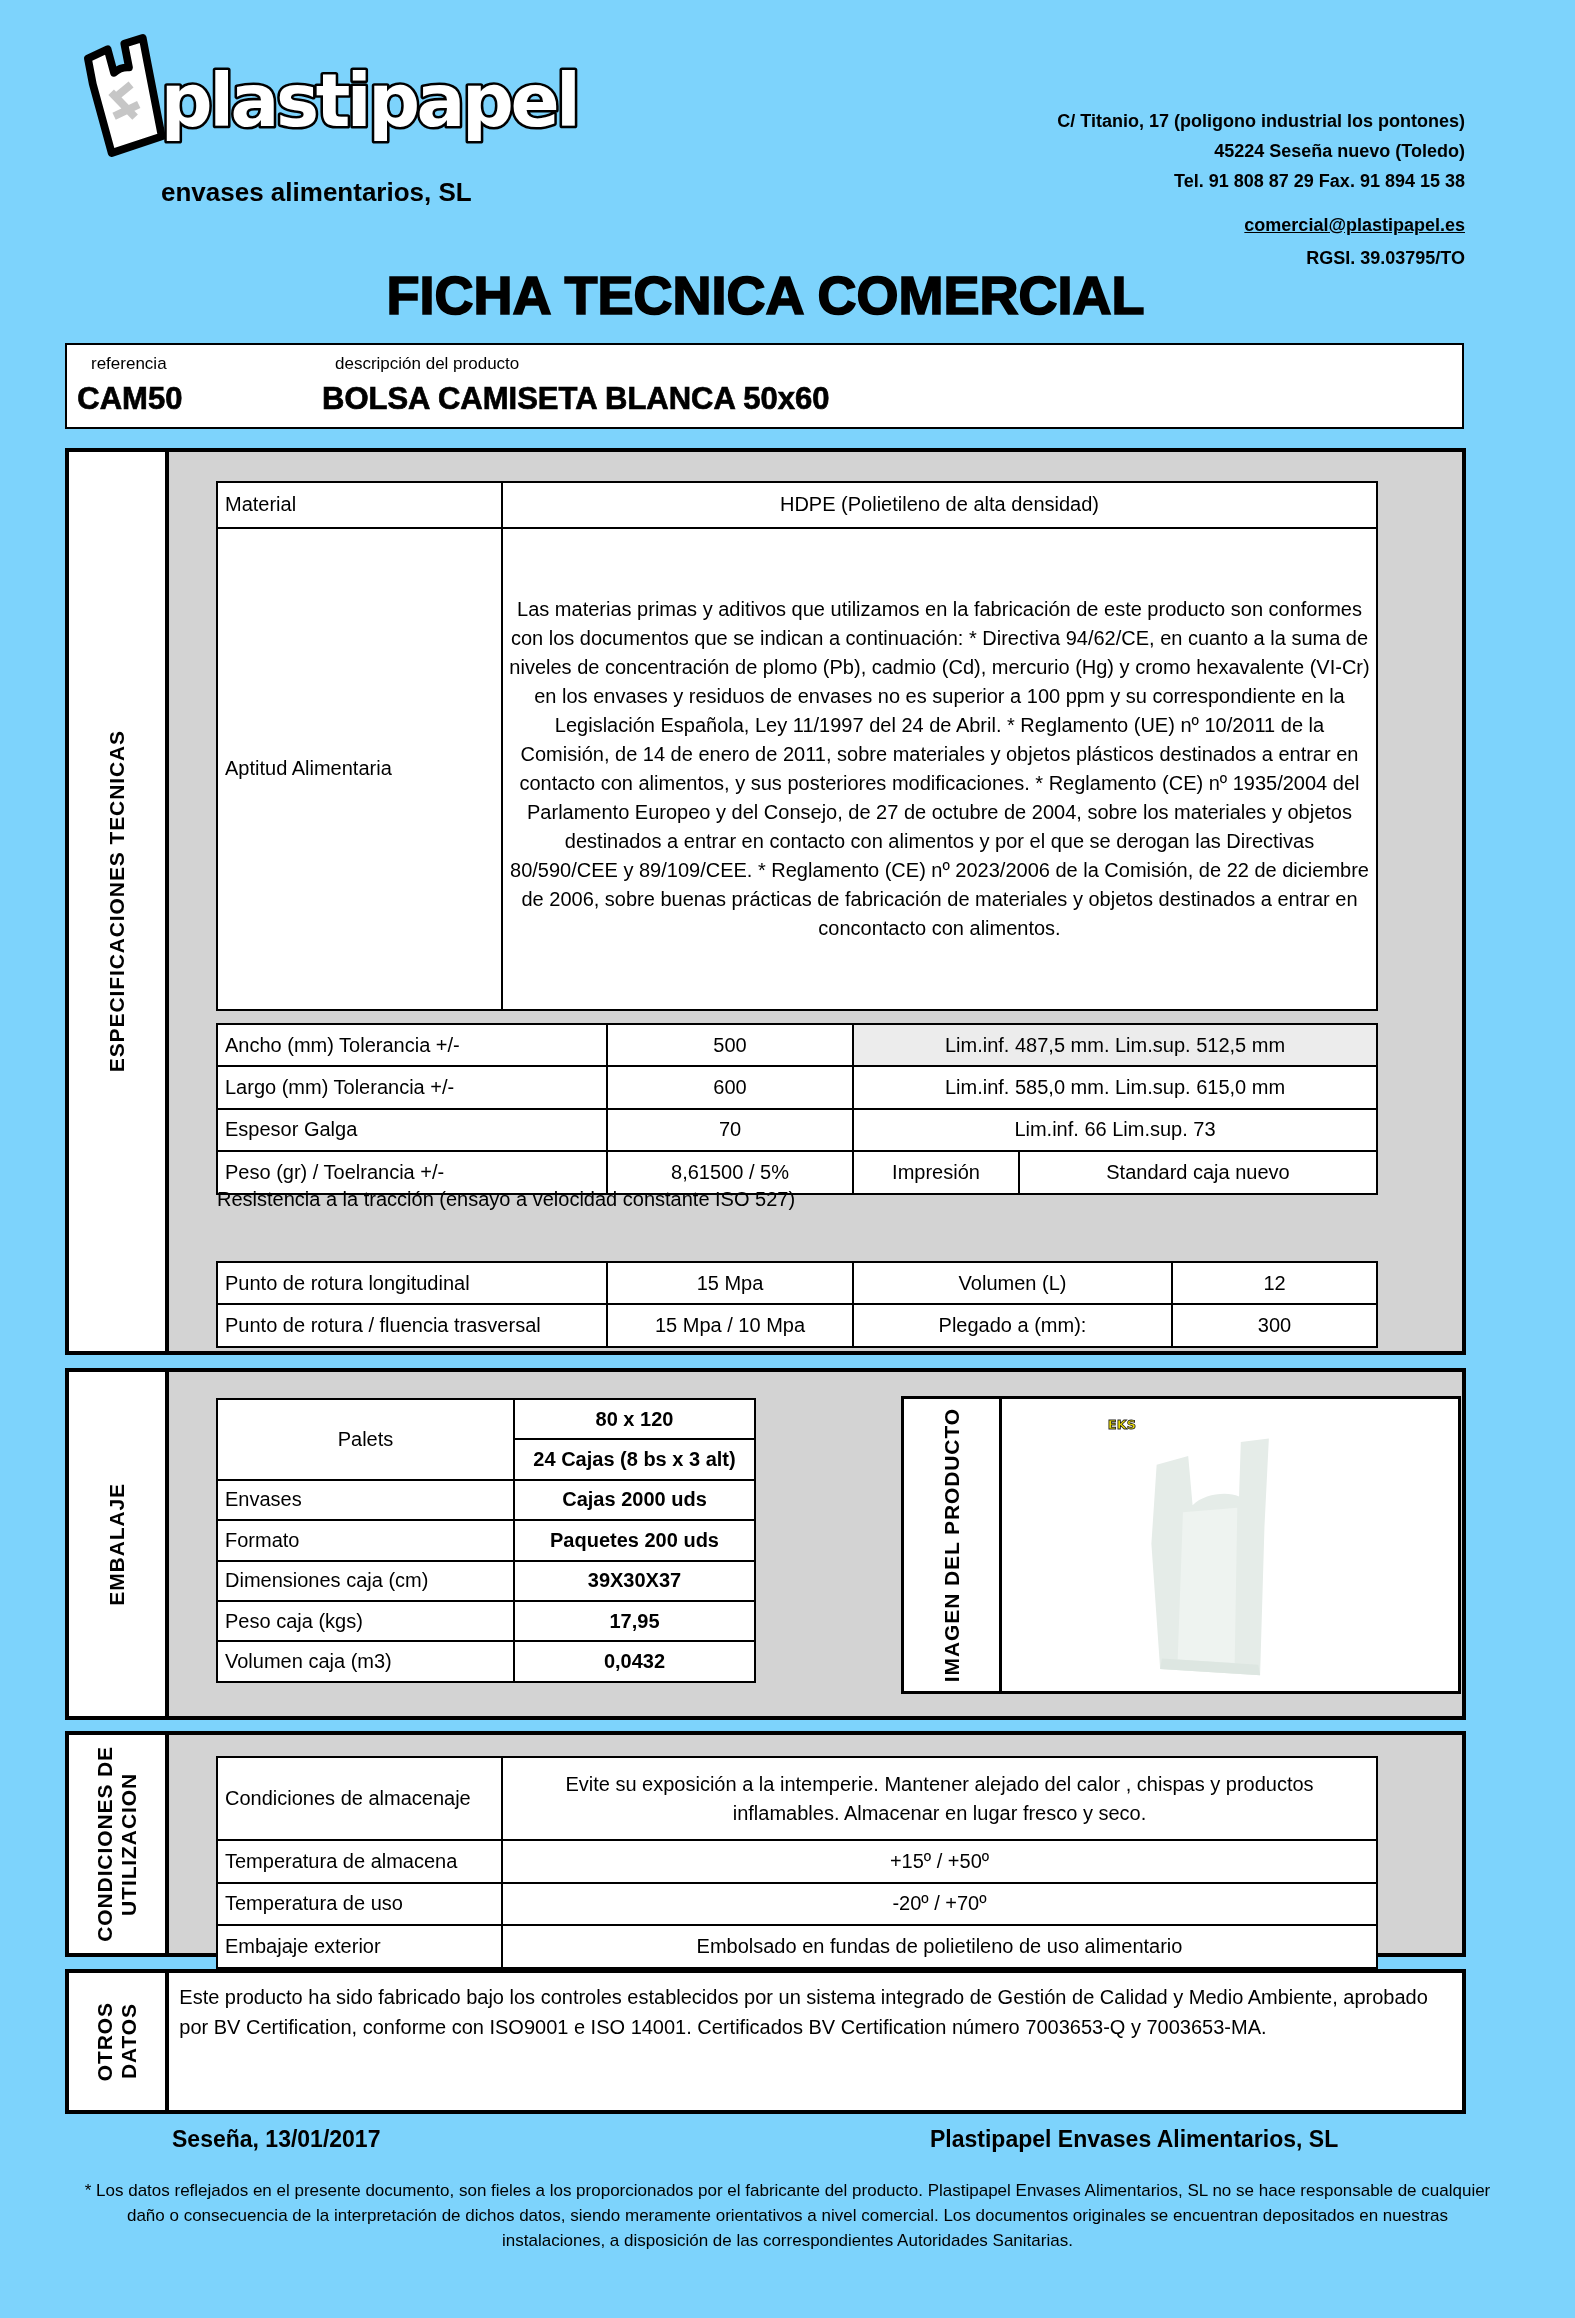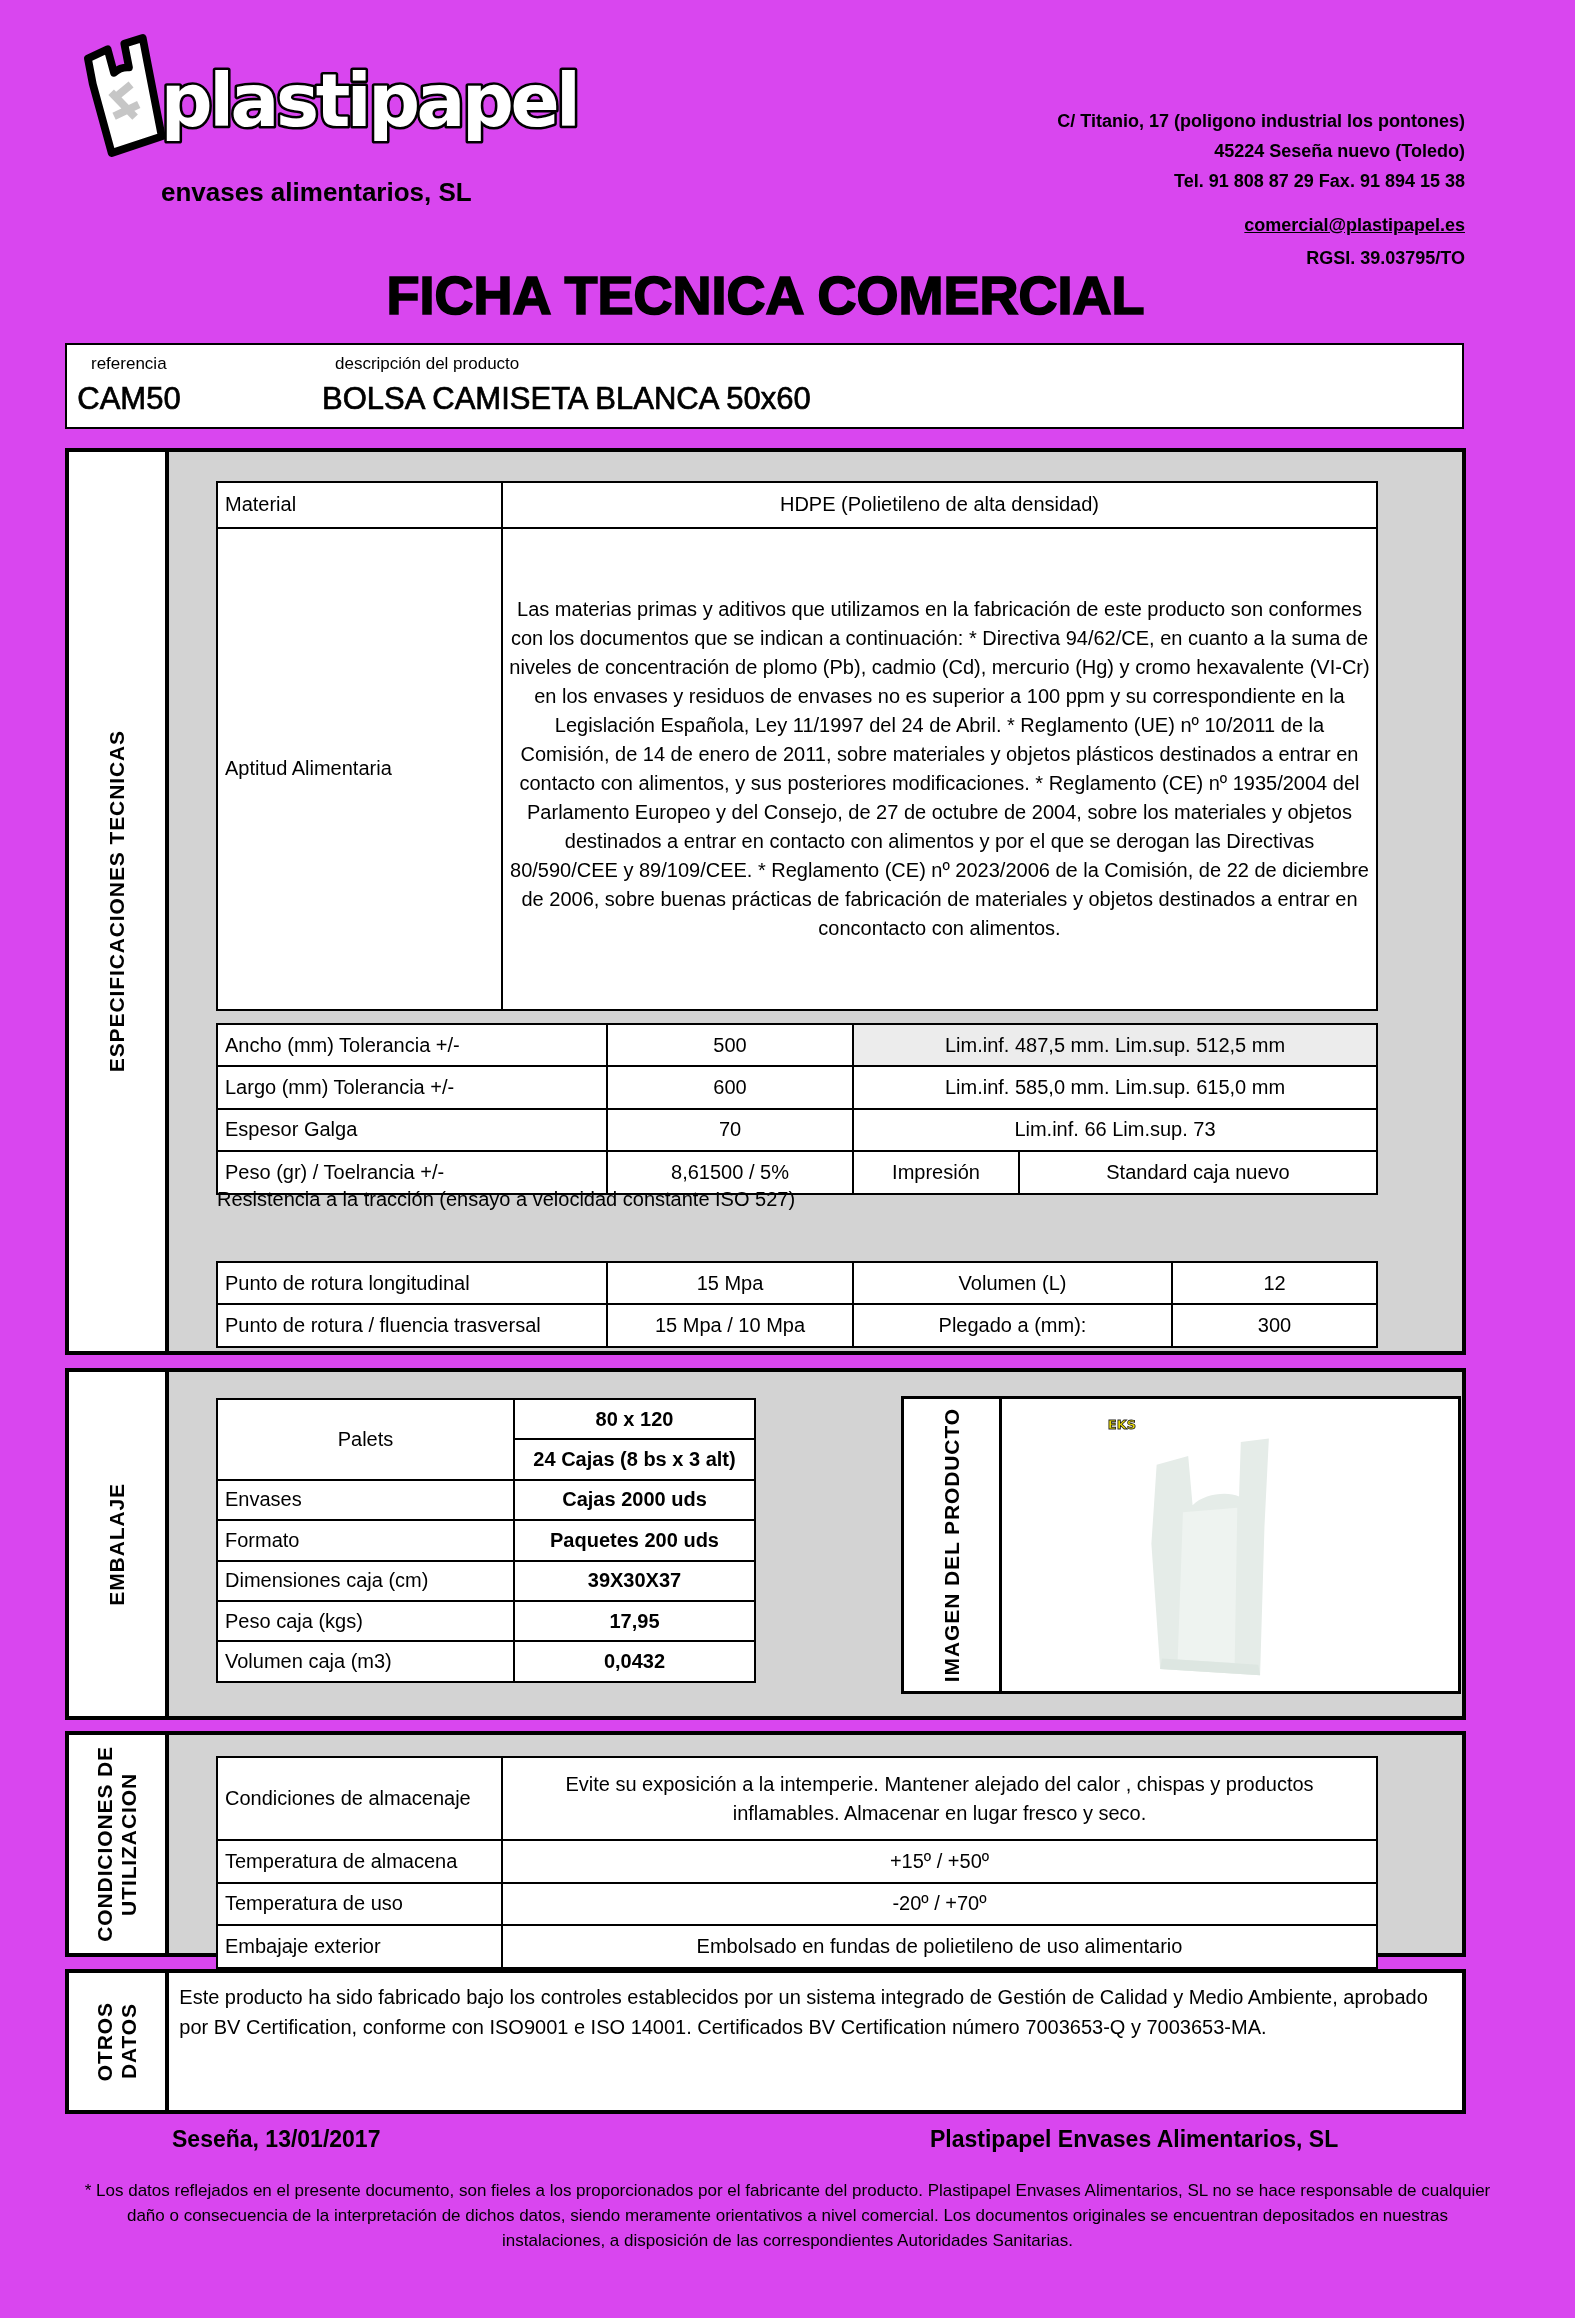--- a/index.html
+++ b/index.html
@@ -1,36 +1,36 @@
 <!DOCTYPE html>
 <html style="font-size:14px"><head>
 <meta charset="utf-8">
 <style>
   html,body{margin:0;padding:0;background:#ffffff;}
-  .page{position:relative;width:1575px;height:2319px;background:#d946ef;
+  .page{position:relative;width:1575px;height:2319px;background:#7dd3fc;
         font-family:"Liberation Sans",sans-serif;color:#000;overflow:hidden;}
 
   
   .logo-block{position:absolute;left:59px;top:29px;width:552px;height:181px;}
   .logo-sub{position:absolute;left:102px;top:148px;font-size:26px;font-weight:bold;letter-spacing:0px;}
   .contact{position:absolute;right:110px;top:67px;text-align:right;font-weight:bold;
            font-size:18px;line-height:30px;margin-top:39px;}
   .contact .email{display:inline-block;margin-top:14px;text-decoration:underline;color:#000;}
   .contact .rgsi{margin-top:3.4px;}
 
   .doc-title{position:absolute;left:65px;top:264px;width:1401px;text-align:center;
              font-size:54px;font-weight:bold;letter-spacing:0px;-webkit-text-stroke:1.7px #000;}
 
   
   .refbox{position:absolute;left:65px;top:343px;width:1399px;height:86px;
           border:2.6px solid #000;box-sizing:border-box;background:#fff;}
   .refbox .small-lab{position:absolute;top:8.6px;font-size:17px;}
   .refbox .ref-lab{left:24px;}
   .refbox .desc-lab{left:268px;}
-  .refbox .big-val{position:absolute;top:36px;font-size:31px;font-weight:normal;-webkit-text-stroke:0.7px #000;}
+  .refbox .big-val{position:absolute;top:36px;font-size:31px;font-weight:bold;-webkit-text-stroke:0.7px #000;}
   .refbox .ref-val{left:10.3px;}
   .refbox .desc-val{left:255px;}
 
   
   .section{position:absolute;left:65px;width:1401px;border:4.3px solid #000;
            box-sizing:border-box;background:#d3d3d3;display:flex;}
   .label-col{width:96px;min-width:96px;background:#fff;border-right:4.3px solid #000;
              display:flex;align-items:center;justify-content:center;}
   .vtext{writing-mode:vertical-rl;transform:rotate(180deg);font-weight:bold;
          font-size:21px;white-space:nowrap;letter-spacing:0.9px;}

